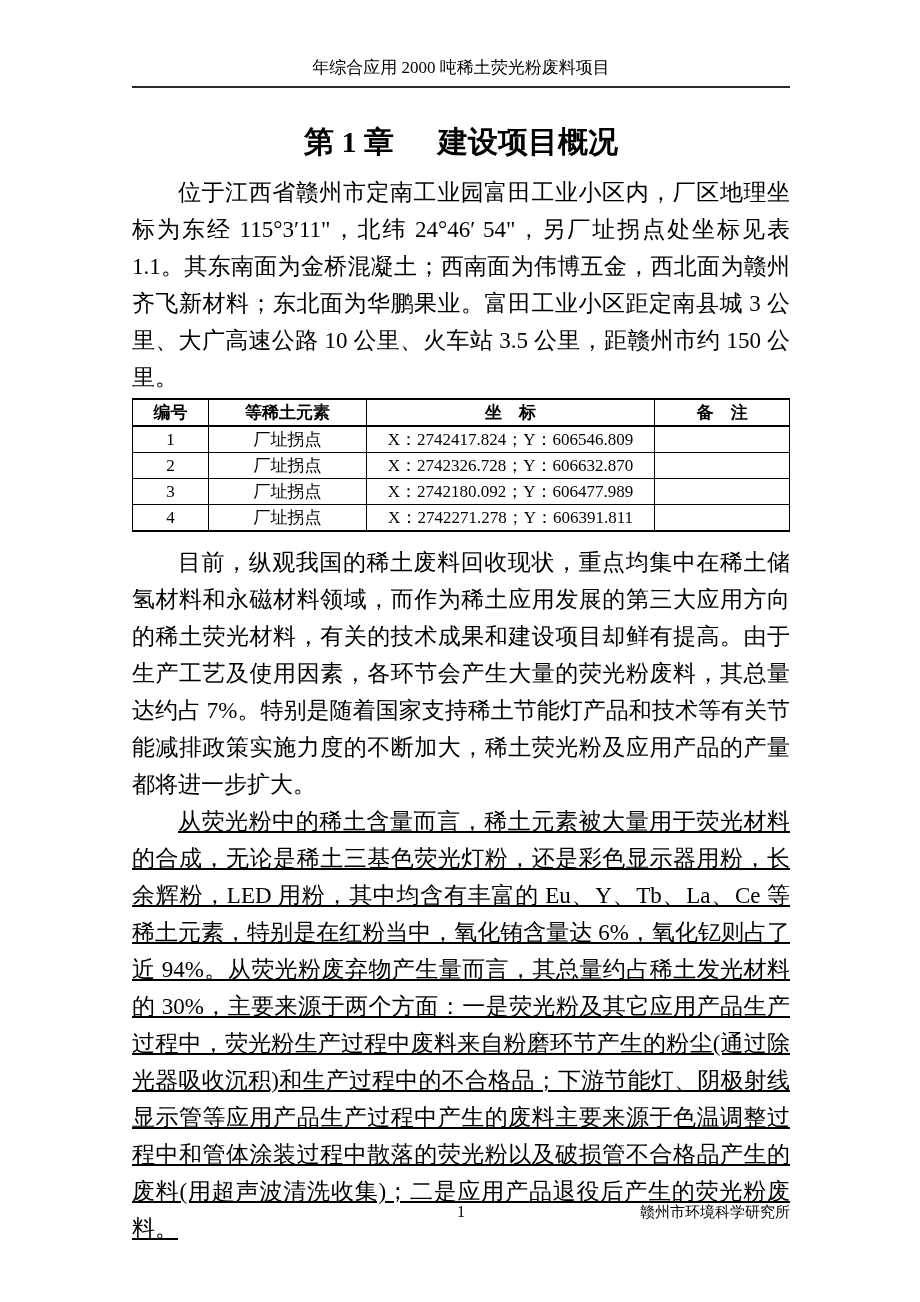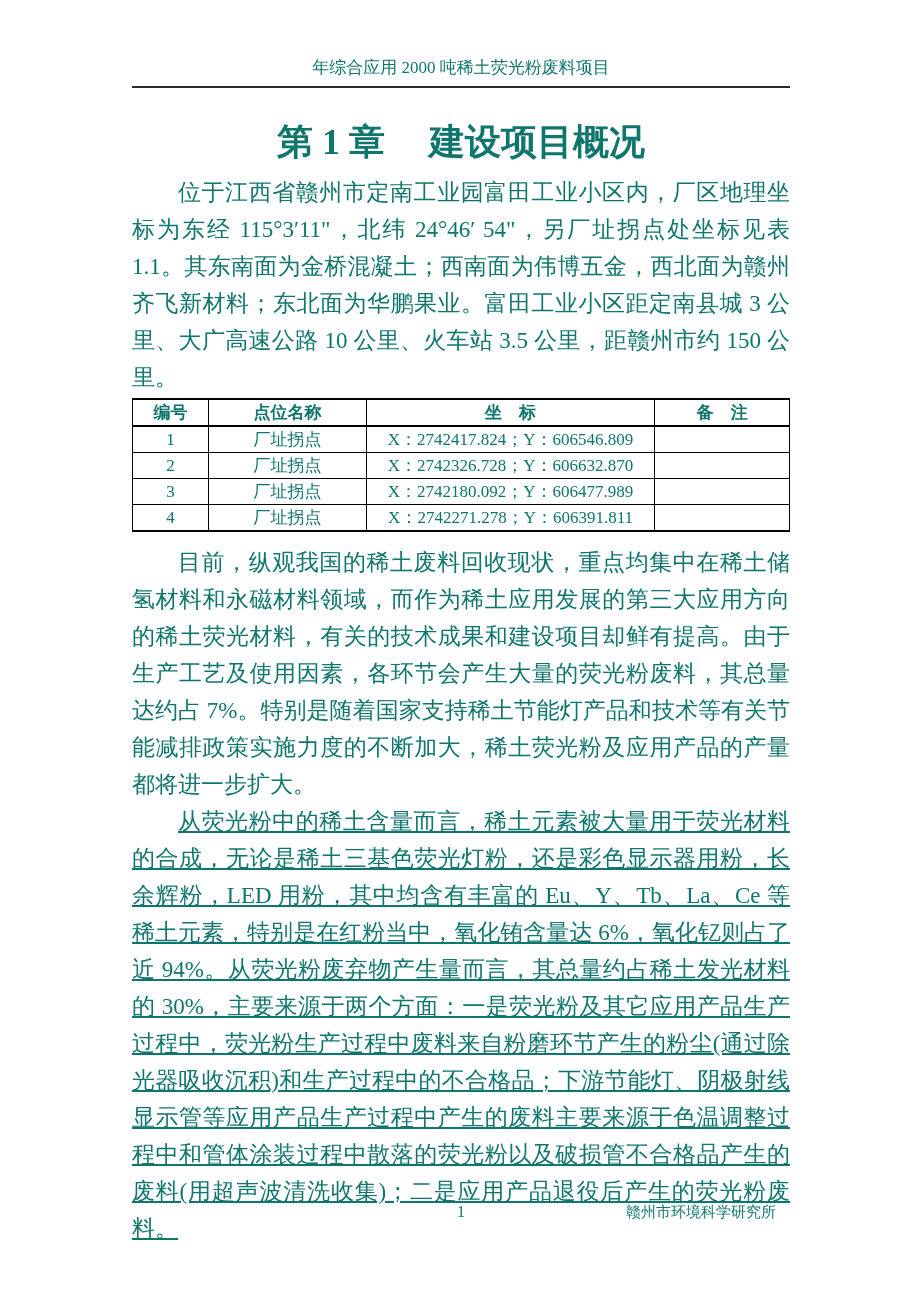--- a/index.html
+++ b/index.html
@@ -5,21 +5,21 @@
   html, body {
     margin: 0;
     padding: 0;
     background: #ffffff;
   }
   .page {
     position: relative;
     width: 920px;
     height: 1302px;
     background: #ffffff;
-    color: #0f766e;
+    color: #000000;
     font-family: "Liberation Serif", "DejaVu Serif", serif;
     overflow: hidden;
   }
   .content {
     padding: 0 130px 0 132px;
   }
   
   .doc-header {
     padding-top: 57px;
     text-align: center;
@@ -29,21 +29,21 @@
   .header-rule {
     margin-top: 7px;
     border: 0;
     border-bottom: 2px solid #2a2a2a;
     height: 0;
   }
   
   .chapter-title {
     margin: 36px 0 0 0;
     text-align: center;
-    font-size: 36px;
+    font-size: 30px;
     line-height: 36px;
     font-weight: bold;
   }
   .chapter-title .gap {
     display: inline-block;
     width: 44px;
   }
   
   .section-heading {
     margin: 28px 0 0 0;
@@ -121,21 +121,21 @@
     line-height: 20px;
   }
   .doc-footer .page-num {
     position: absolute;
     left: 0;
     right: 0;
     text-align: center;
   }
   .doc-footer .org {
     position: absolute;
-    right: 14px;
+    right: 0;
     font-size: 15px;
   }
 </style>
 </head>
 <body>
 
 <div class="page">
   <div class="content">
 
     <div class="doc-header">
@@ -154,21 +154,21 @@
     <table class="coord-table">
       <colgroup>
         <col class="c-id">
           <col class="c-name">
           <col class="c-coord">
           <col class="c-note">
       </colgroup>
       <thead>
         <tr>
           <th>编号</th>
-          <th>点位名称</th>
+          <th>等稀土元素</th>
           <th>坐　标</th>
           <th>备　注</th>
         </tr>
       </thead>
       <tbody>
         <tr>
           <td>1</td>
           <td>厂址拐点</td>
           <td>X：2742417.824；Y：606546.809</td>
           <td></td>

